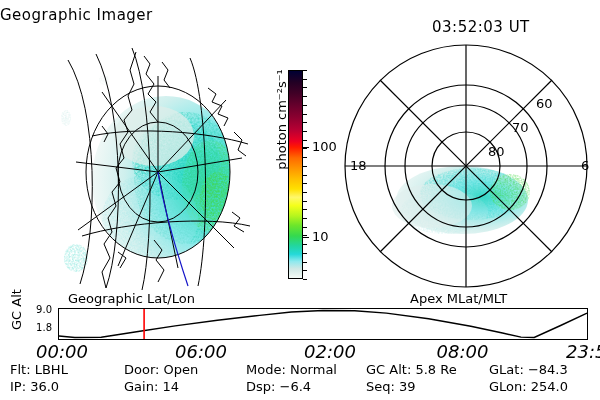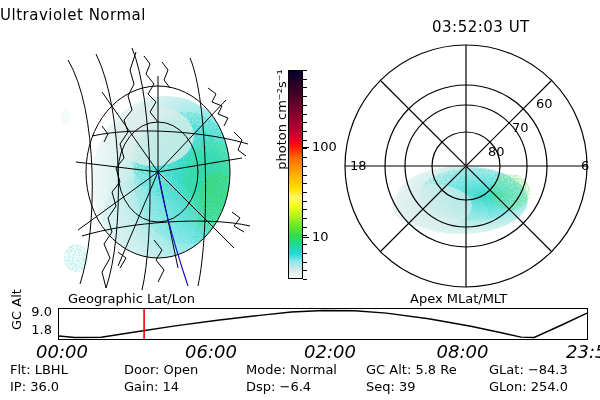--- a/index.html
+++ b/index.html
@@ -28,34 +28,34 @@
   
   #cap-geo{left:68px;top:291px;font-size:13px;white-space:nowrap;}
   #cap-apex{left:410px;top:291px;font-size:13px;white-space:nowrap;}
   
   #orbit{left:0;top:306px;width:600px;height:50px;}
   #orbit-box{position:absolute;left:58px;top:2px;width:530px;height:32px;
              border:1px solid #000;box-sizing:border-box;background:#fff;}
   #orbit-ylabel{position:absolute;left:-16px;top:-4px;width:64px;
                 transform:rotate(-90deg);transform-origin:50% 50%;
                 text-align:center;font-size:13px;white-space:nowrap;}
-  .orbit-ytick{position:absolute;font-size:13px;line-height:1;text-align:right;width:34px;}
+  .orbit-ytick{position:absolute;font-size:10px;line-height:1;text-align:right;width:34px;}
   .orbit-xtick{position:absolute;font-size:18px;line-height:1;top:37px;white-space:nowrap;font-style:italic;}
   
   #status{left:0;top:362px;width:600px;height:36px;font-size:13px;}
   #status div{position:absolute;white-space:nowrap;}
   .srow1{top:0;} .srow2{top:17px;}
   .scol1{left:10px;} .scol2{left:124px;} .scol3{left:246px;}
   .scol4{left:366px;} .scol5{left:489px;}
 </style>
 </head>
 <body>
 
 <div id="header" class="abs">
-  <span>Ultraviolet Normal</span>
+  <span>Geographic Imager</span>
   <span id="hdr-time">03:52:03 UT</span>
 </div>
 
 <div id="geo-panel" class="abs">
   <svg width="192" height="250" viewBox="0 0 192 250">
     <defs>
       <clipPath id="geoDisc">
           <ellipse cx="100" cy="132" rx="72" ry="86"></ellipse>
         </clipPath>
       <radialGradient id="auroraGeo" cx="0.78" cy="0.52" r="0.80">
@@ -228,21 +228,21 @@
       <polyline id="orbit-path" fill="none" stroke="#000" stroke-width="1.4" points="0.0,27.0 15.8,28.5 42.2,28.3 79.2,22.5 116.2,16.9 158.4,11.3 200.6,6.4 232.3,3.0 264.0,1.5 295.7,1.7 327.4,4.1 369.6,9.8 411.8,17.3 443.5,24.0 462.0,28.1 475.2,28.5 501.6,16.5 528.0,4.1"></polyline>
       <line id="orbit-marker" x1="85.1" y1="0" x2="85.1" y2="30" stroke="#ff0000" stroke-width="1.6"></line>
     </svg>
   </div>
   <div id="orbit-yticks">
       <div class="orbit-ytick" style="left: 18px; top: -1px;">9.0</div>
       <div class="orbit-ytick" style="left: 18px; top: 17px;">1.8</div>
     </div>
   <div id="orbit-xticks">
       <div class="orbit-xtick" style="left: 36px;">00:00</div>
-      <div class="orbit-xtick" style="left: 185px;">06:00</div>
+      <div class="orbit-xtick" style="left: 175px;">06:00</div>
       <div class="orbit-xtick" style="left: 304px;">02:00</div>
       <div class="orbit-xtick" style="left: 436.5px;">08:00</div>
       <div class="orbit-xtick" style="left: 566px;">23:59</div>
     </div>
 </div>
 
 <div id="status" class="abs">
   <div class="srow1 scol1">Flt: LBHL</div>
   <div class="srow2 scol1">IP: 36.0</div>
   <div class="srow1 scol2">Door: Open</div>

